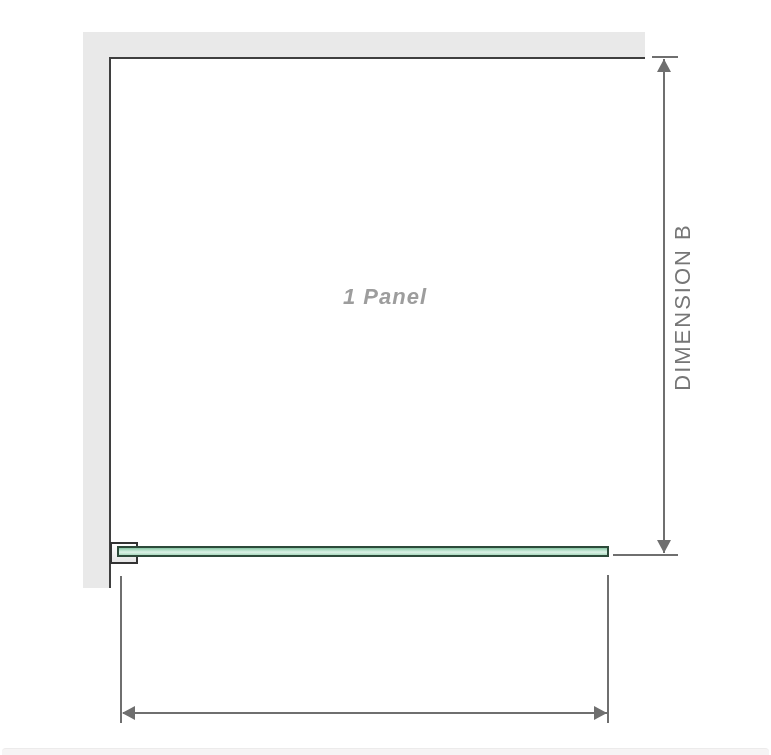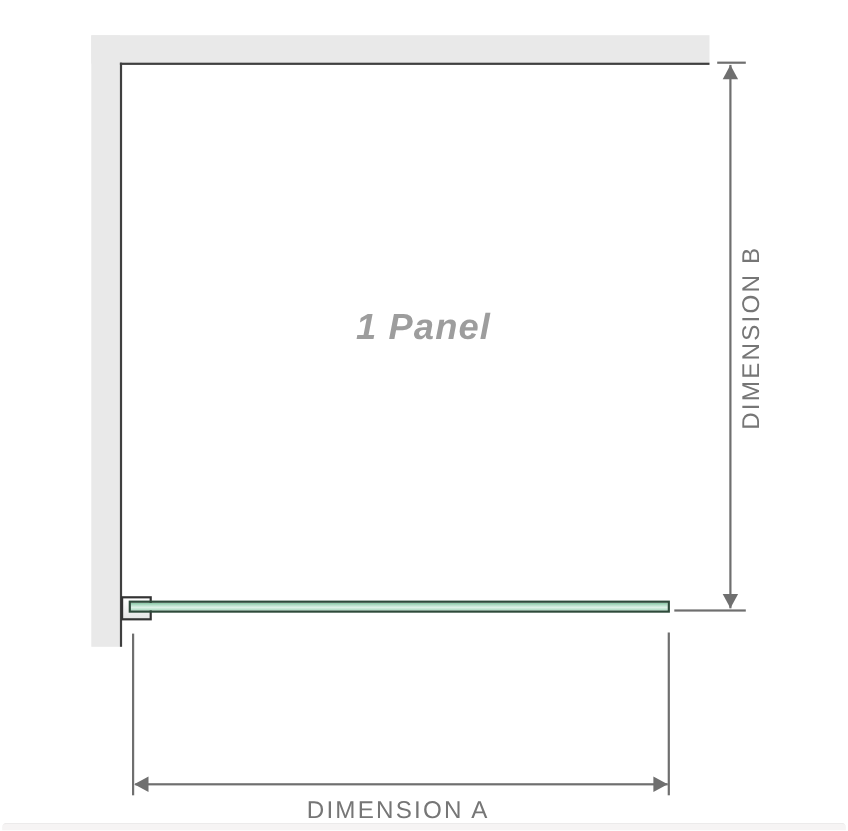--- a/index.html
+++ b/index.html
@@ -24,21 +24,21 @@
   
   .dim-label{
     color:var(--dim-text,#767676);
     font-size:22px;
     letter-spacing:2px;
     white-space:nowrap;
     text-align:center;
   }
   .panel-label{
     color:var(--panel-text,#9d9d9d);
-    font-size:33px;
+    font-size:22px;
     font-style:italic;
     font-weight:bold;
     letter-spacing:1px;
     text-align:center;
     white-space:nowrap;
   }
   .rot270{transform:rotate(-90deg);transform-origin:center center;}
   
   .glass{
     border:2px solid var(--glass-border,#2d4a3a);
@@ -80,19 +80,18 @@
   <div class="abs dline" style="left:613px;top:554px;width:65px;height:2px;"></div>
   <div class="abs tri tri-up" style="left:657px;top:59px;"></div>
   <div class="abs tri tri-down" style="left:657px;top:540px;"></div>
   <div class="abs dim-label rot270" style="left:583px;top:294px;width:200px;height:26px;line-height:26px;">DIMENSION B</div>
 
   <div class="abs dline" style="left:120px;top:576px;width:2px;height:147px;"></div>
   <div class="abs dline" style="left:607px;top:575px;width:2px;height:148px;"></div>
   <div class="abs dline" style="left:123px;top:712px;width:484px;height:2px;"></div>
   <div class="abs tri tri-left" style="left:122px;top:706px;"></div>
   <div class="abs tri tri-right" style="left:594px;top:706px;"></div>
-  <div class="abs dim-label" style="left:212px;top:724px;width:300px;height:26px;line-height:26px;">DIMENSION A</div>
 
   <div class="abs panel-label" style="left:260px;top:277px;width:250px;height:40px;line-height:40px;">1 Panel</div>
 
   <div class="abs bottom-band" style="left:2px;top:748px;width:767px;height:7px;"></div>
 
 </div>
 
 </body></html>

